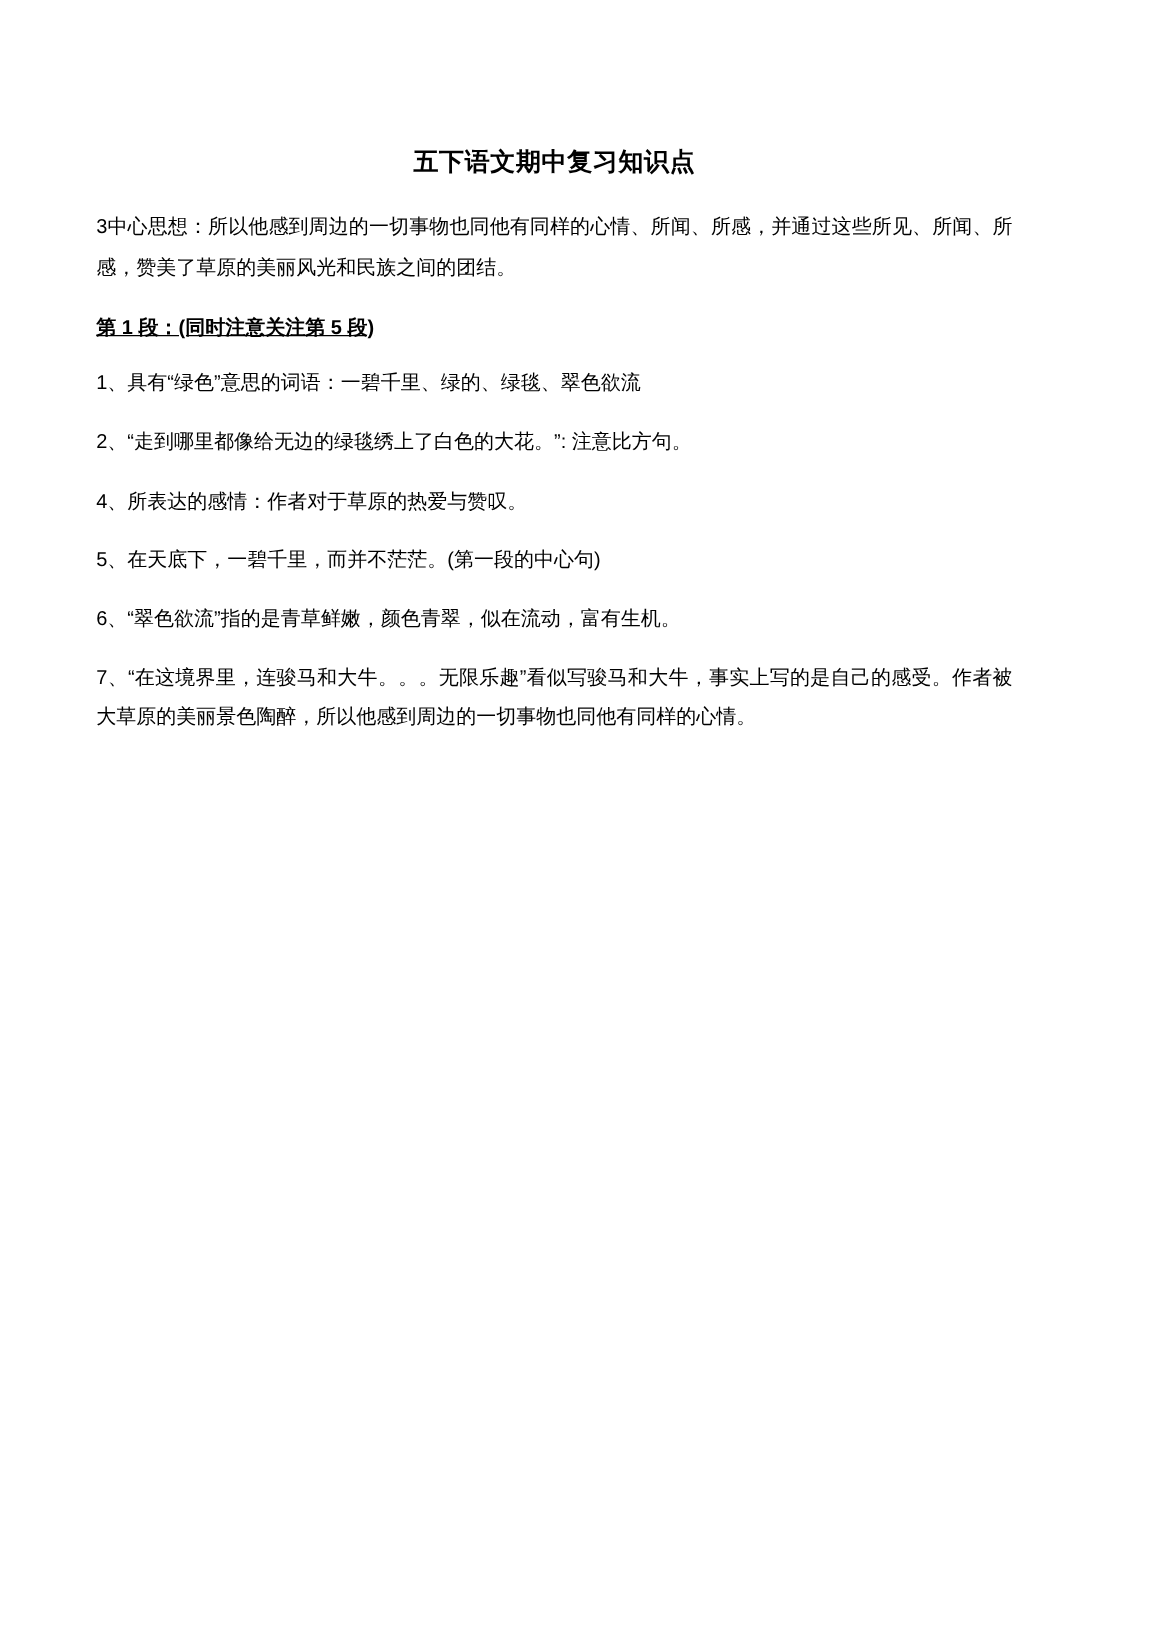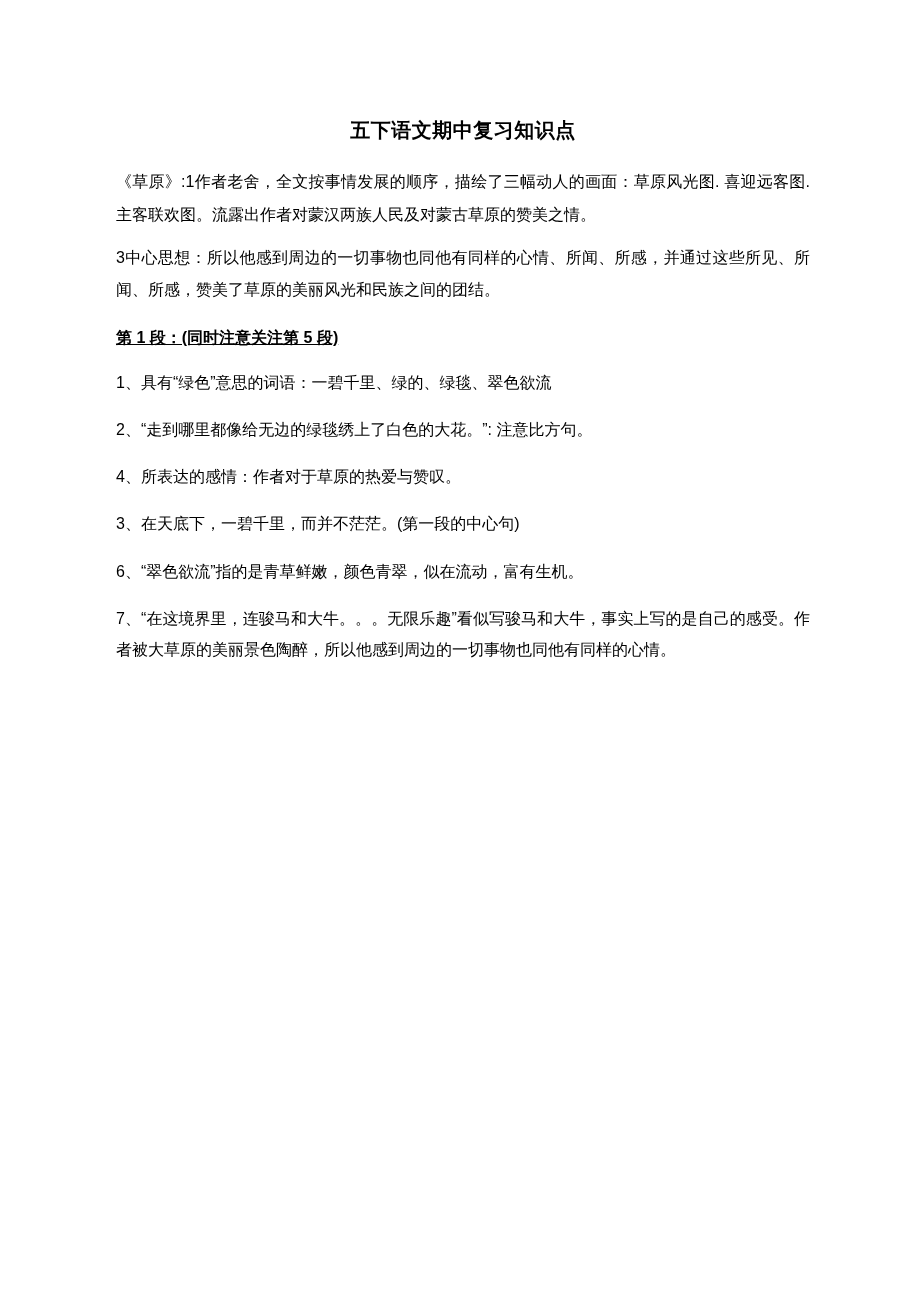--- a/index.html
+++ b/index.html
@@ -11,21 +11,21 @@
     width: 920px;
     height: 1302px;
     font-family: "Liberation Sans", "DejaVu Sans", sans-serif;
     color: #000000;
     -webkit-font-smoothing: antialiased;
   }
   .page {
     box-sizing: border-box;
     width: 920px;
     height: 986px;
-    padding: 96px 110px 40px 116px;
+    padding: 96px 110px 40px 77px;
     background: #ffffff;
     position: relative;
   }
   .doc-title {
     text-align: center;
     font-size: 20px;
     font-weight: bold;
     letter-spacing: 0.5px;
     margin: 20px 0 22px 0;
     line-height: 1.4;
@@ -59,27 +59,26 @@
   }
 </style>
 </head>
 <body>
 
 <div class="page">
 
   <h1 class="doc-title">五下语文期中复习知识点</h1>
 
 
-  <p class="para">《草原》:1作者老舍，全文按事情发展的顺序，描绘了三幅动人的画面：草原风光图. 喜迎远客图. 主客联欢图。流露出作者对蒙汉两族人民及对蒙古草原的赞美之情。</p>
 
 
   <p class="para">3中心思想：所以他感到周边的一切事物也同他有同样的心情、所闻、所感，并通过这些所见、所闻、所感，赞美了草原的美丽风光和民族之间的团结。</p>
 
   <h2 class="section-heading">第 1 段：(同时注意关注第 5 段)</h2>
 
   <p class="para tight">1、具有“绿色”意思的词语：一碧千里、绿的、绿毯、翠色欲流</p>
   <p class="para tight">2、“走到哪里都像给无边的绿毯绣上了白色的大花。”: 注意比方句。</p>
   <p class="para tight">4、所表达的感情：作者对于草原的热爱与赞叹。</p>
-  <p class="para tight">3、在天底下，一碧千里，而并不茫茫。(第一段的中心句)</p>
+  <p class="para tight">5、在天底下，一碧千里，而并不茫茫。(第一段的中心句)</p>
   <p class="para tight">6、“翠色欲流”指的是青草鲜嫩，颜色青翠，似在流动，富有生机。</p>
   <p class="para tight">7、“在这境界里，连骏马和大牛。。。无限乐趣”看似写骏马和大牛，事实上写的是自己的感受。作者被大草原的美丽景色陶醉，所以他感到周边的一切事物也同他有同样的心情。</p>
 
 </div>
 
 </body></html>

